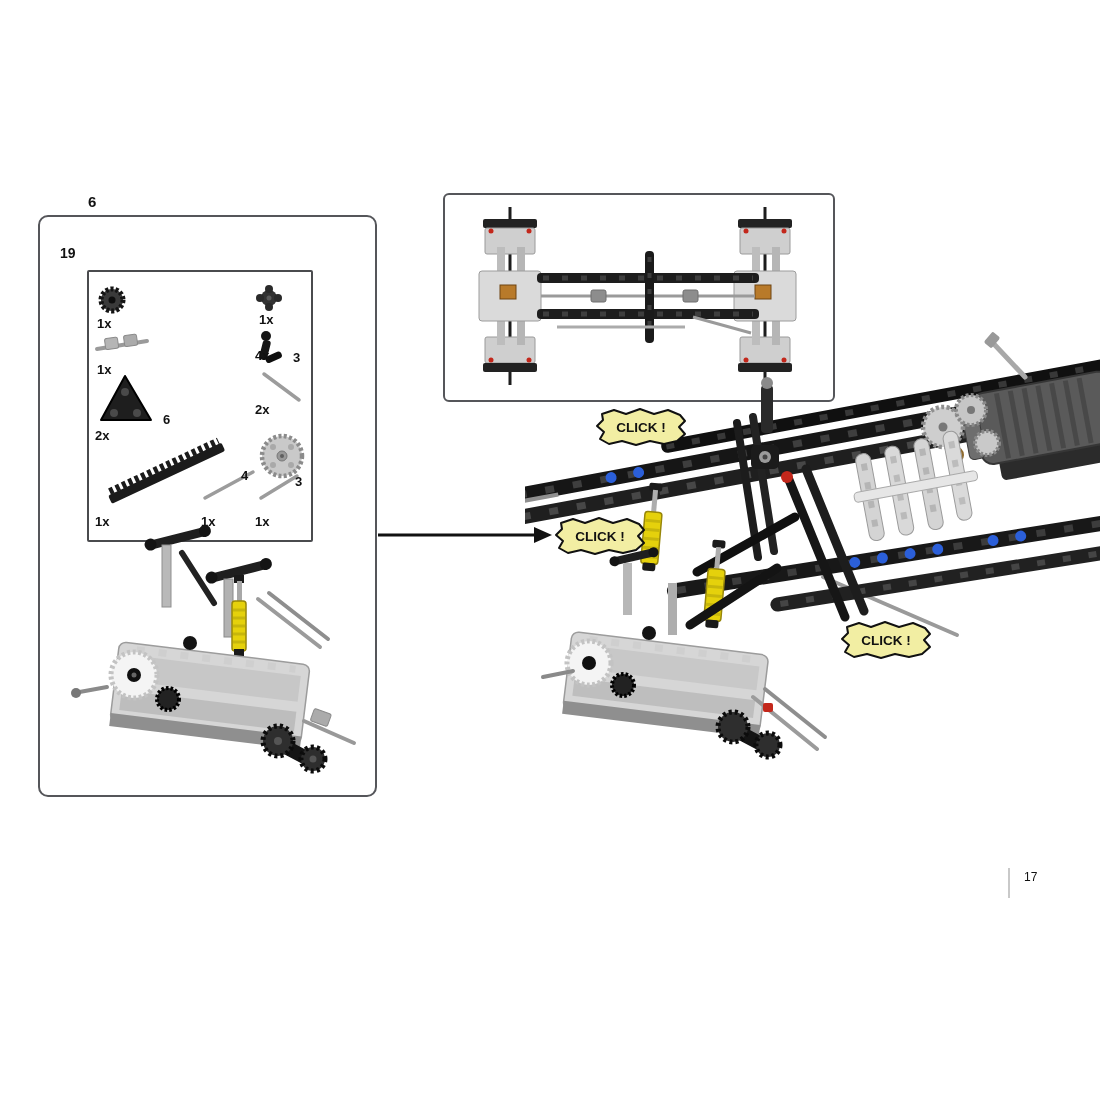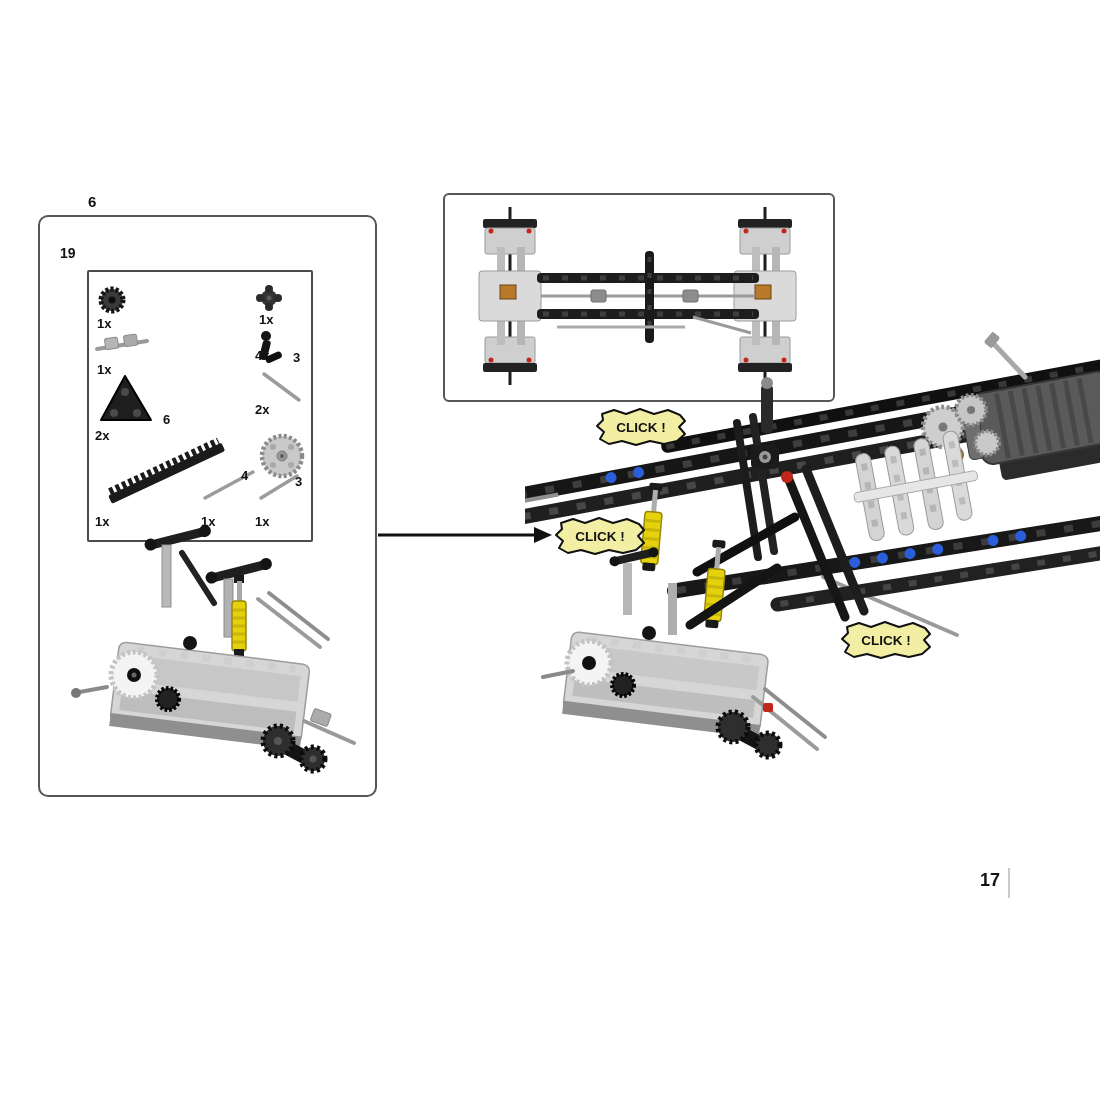--- a/index.html
+++ b/index.html
@@ -6,21 +6,21 @@
   .page{position:relative;width:1100px;height:1100px;background:#fff;overflow:hidden;
         font-family:"Liberation Sans",sans-serif;color:#111;}
   .box{position:absolute;background:#fff;border:2px solid var(--box-border,#55565a);}
   .step-box{left:38px;top:215px;width:335px;height:578px;border-radius:10px;}
   .parts-box{position:absolute;left:47px;top:25px;width:222px;height:268px;
              border:2px solid #4a4b4e;border-radius:2px;background:#fff;margin-top:28px;}
   .topview-box{left:443px;top:193px;width:388px;height:205px;border-radius:6px;}
   .step-label{position:absolute;left:88px;top:193px;font-size:15px;font-weight:bold;}
   .substep-label{position:absolute;left:20px;top:28px;font-size:14px;font-weight:bold;}
   .qty,.len{position:absolute;font-size:13px;font-weight:bold;white-space:nowrap;}
-  .page-number{position:absolute;left:980px;top:870px;font-size:18px;font-weight:bold;}
+  .page-number{position:absolute;left:1024px;top:870px;font-size:12px;font-weight:normal;}
   .page-edge-line{position:absolute;left:1008px;top:868px;width:2px;height:30px;background:#c9c9c9;}
   svg{position:absolute;overflow:visible;}
   svg.clip{overflow:hidden;}
   .pin-blue{fill:var(--pin-blue,#2b5fd9);}
   .red{fill:var(--red-accent,#c3271b);}
   .shock-body{fill:var(--shock-yellow,#e5d10c);stroke:#97860a;stroke-width:1.5;}
   .callout-shape{fill:var(--callout-bg,#f2eea3);stroke:#111;stroke-width:2;stroke-linejoin:round;}
   .callout-text{font-family:"Liberation Sans",sans-serif;font-weight:bold;font-size:13.5px;
                 text-anchor:middle;fill:#111;}
 </style>

